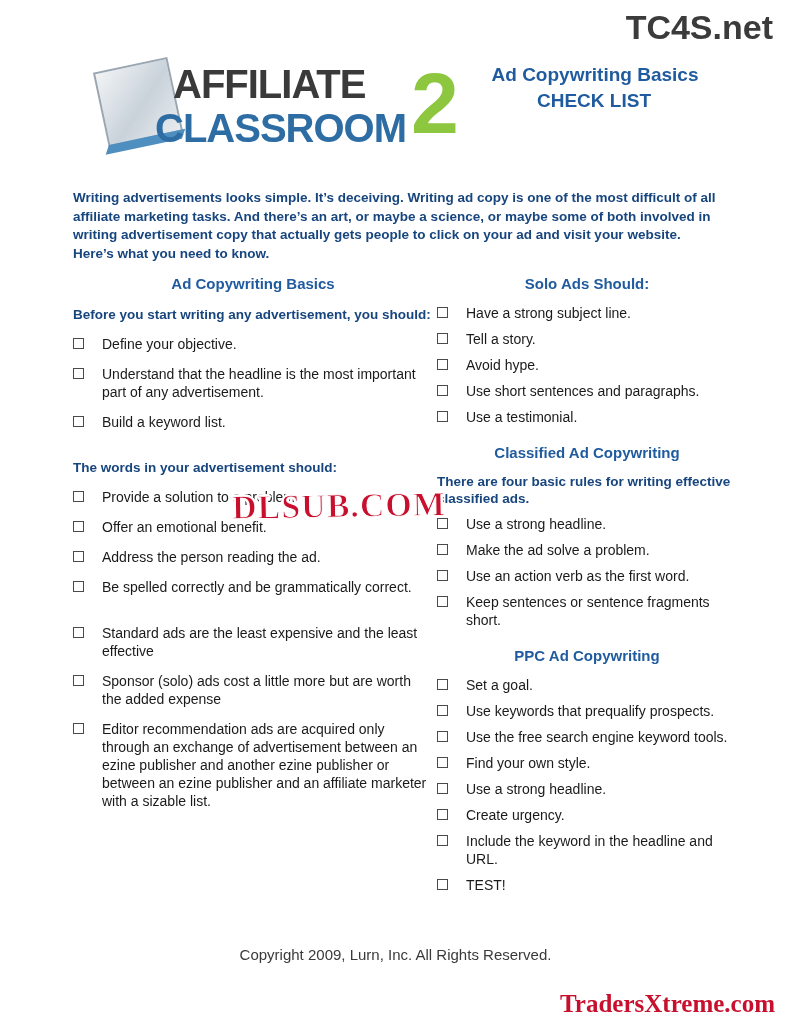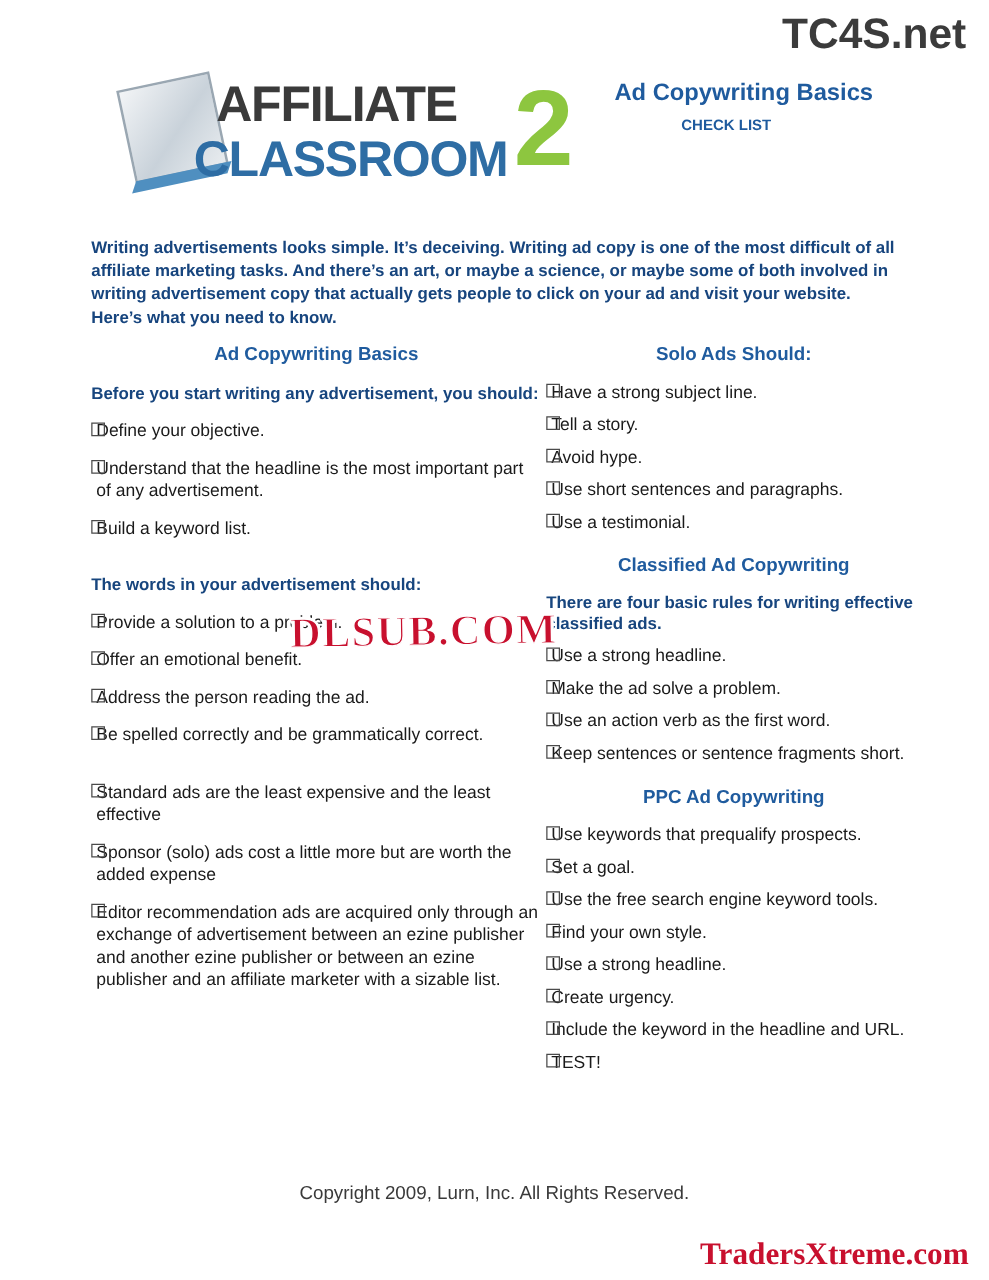--- a/index.html
+++ b/index.html
@@ -96,25 +96,25 @@
     top: 62px;
     width: 330px;
     text-align: center;
     font-size: 19px;
     font-weight: bold;
     color: #1f5b9e;
     line-height: 25px;
   }
   .doc-subtitle {
     position: absolute;
-    left: 416px;
+    left: 429px;
     top: 88px;
     width: 330px;
     text-align: center;
-    font-size: 12px;
+    font-size: 19px;
     font-weight: bold;
     color: #1f5b9e;
     line-height: 25px;
   }
   
   .intro {
     position: absolute;
     left: 73px;
     top: 189px;
     width: 650px;
@@ -152,21 +152,21 @@
     color: #17457e;
     line-height: 17px;
     margin: 0 0 12px 0;
   }
   .check-item {
     display: block;
     font-size: 14px;
     color: #1a1a1a;
     line-height: 18px;
     margin: 0 0 12px 0;
-    padding-left: 4px;
+    padding-left: 29px;
     position: relative;
     font-family: "Liberation Sans", sans-serif;
   }
   .check-item .box {
     position: absolute;
     left: 0;
     top: 3px;
     width: 9px;
     height: 9px;
     border: 1px solid #4a4a4a;
@@ -279,22 +279,22 @@
       <div class="sec-head right-head">Classified Ad Copywriting</div>
       <div class="sub-head">There are four basic rules for writing effective classified ads.</div>
       <div class="check-item"><span class="box"></span><span>Use a strong headline.</span></div>
       <div class="check-item"><span class="box"></span><span>Make the ad solve a problem.</span></div>
       <div class="check-item"><span class="box"></span><span>Use an action verb as the first word.</span></div>
       <div class="check-item"><span class="box"></span><span>Keep sentences or sentence fragments short.</span></div>
     </div>
 
     <div>
       <div class="sec-head right-head">PPC Ad Copywriting</div>
+      <div class="check-item"><span class="box"></span><span>Set a goal.</span></div>
       <div class="check-item"><span class="box"></span><span>Use keywords that prequalify prospects.</span></div>
-      <div class="check-item"><span class="box"></span><span>Set a goal.</span></div>
       <div class="check-item"><span class="box"></span><span>Use the free search engine keyword tools.</span></div>
       <div class="check-item"><span class="box"></span><span>Find your own style.</span></div>
       <div class="check-item"><span class="box"></span><span>Use a strong headline.</span></div>
       <div class="check-item"><span class="box"></span><span>Create urgency.</span></div>
       <div class="check-item"><span class="box"></span><span>Include the keyword in the headline and URL.</span></div>
       <div class="check-item"><span class="box"></span><span>TEST!</span></div>
     </div>
 
   </div>
 

